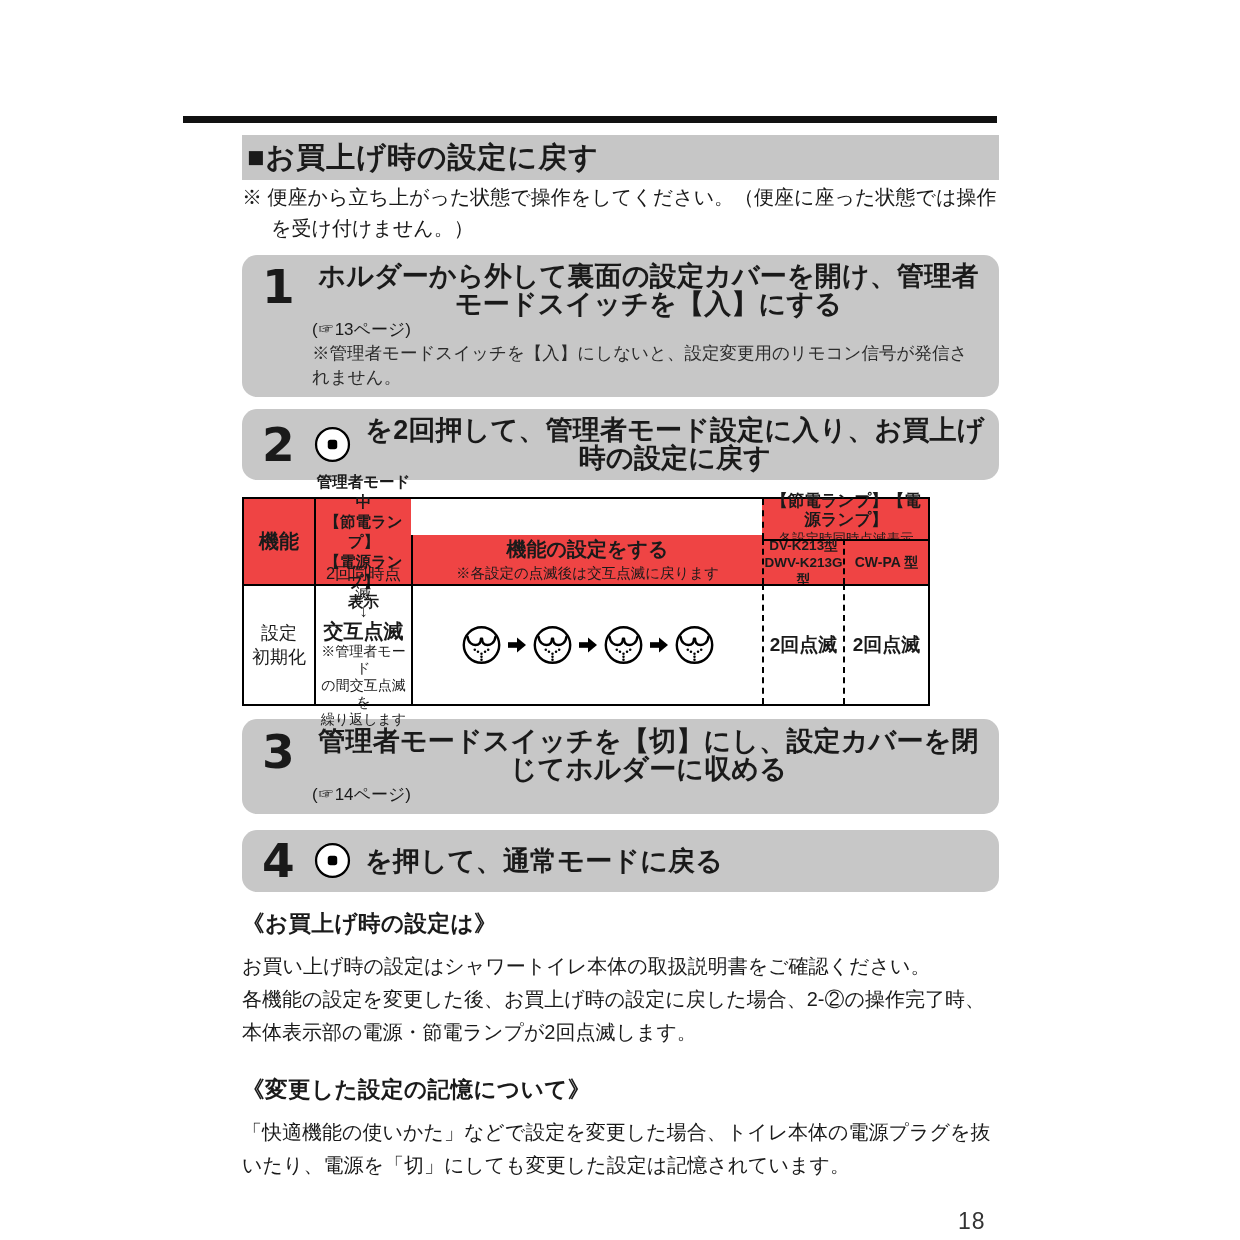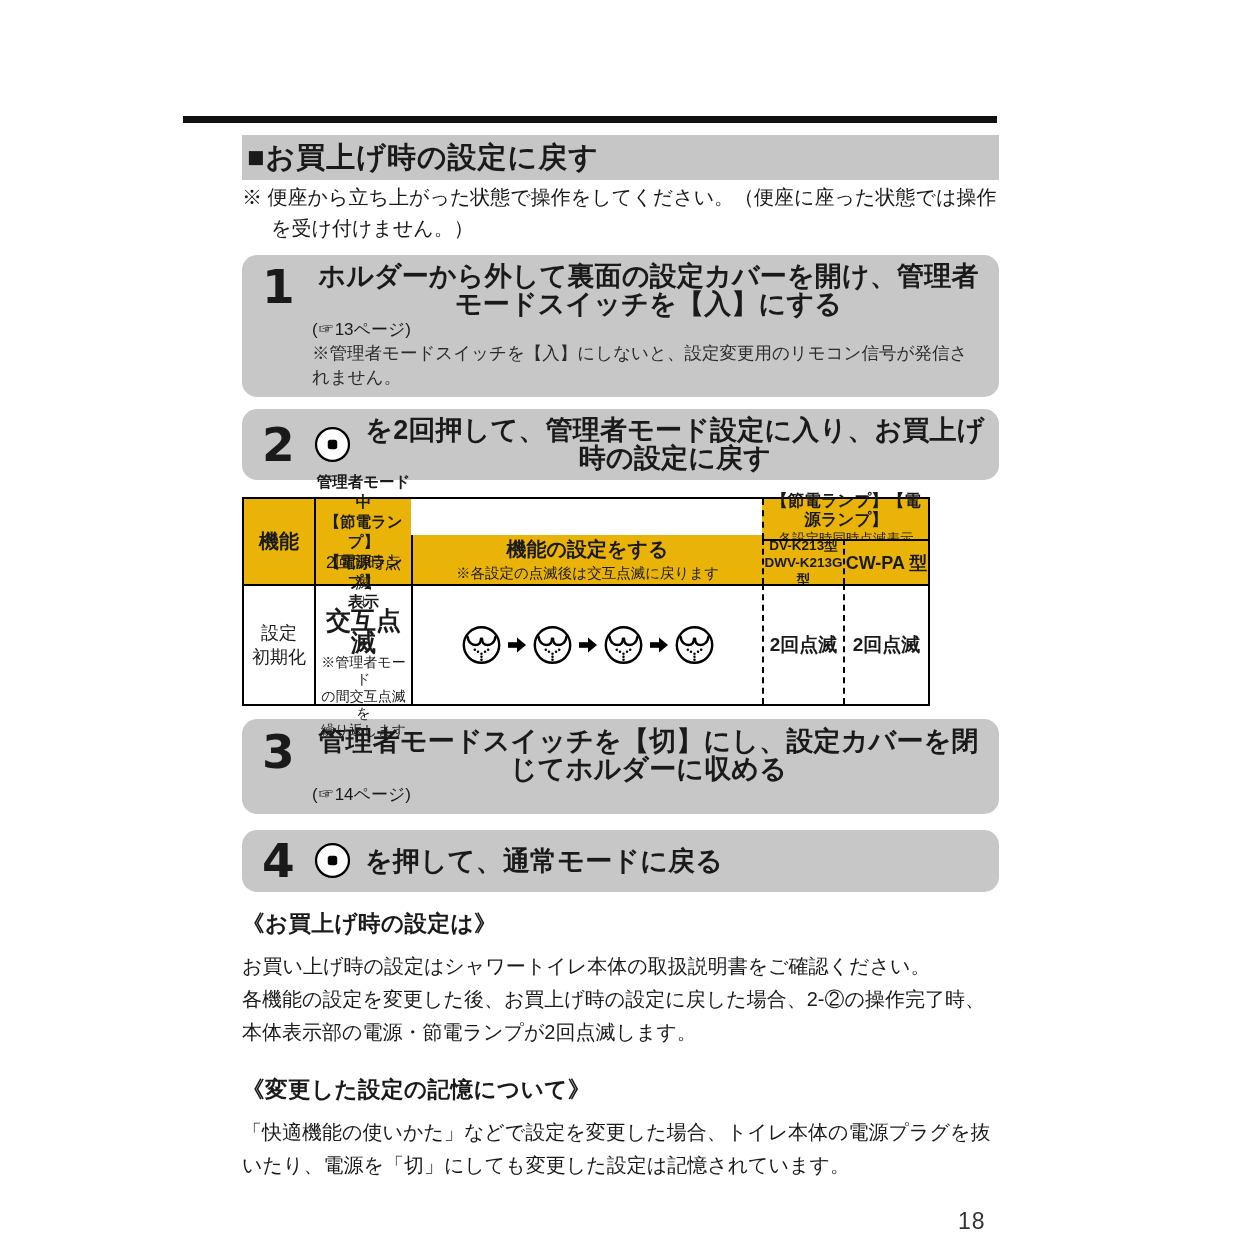--- a/index.html
+++ b/index.html
@@ -38,44 +38,44 @@
   
   .spec-table {
     margin-top:17px; width:688px;
     display:grid;
     grid-template-columns:70px 97px 351px 81px 85px;
     grid-template-rows:40px 45px 120px;
     border:2px solid #000;
     background:#fff;
   }
   .cell { display:flex; flex-direction:column; align-items:center; justify-content:center; text-align:center; }
-  .hdr { background:#eab308; }
+  .hdr { background:#ef4444; }
   .bL-solid { border-left:2px solid #000; }
   .bL-dash  { border-left:2px dashed #000; }
   .bT-solid { border-top:2px solid #000; }
 
   .c-func   { grid-column:1; grid-row:1 / 3; font-size:20px; font-weight:bold; }
   .c-lamp   { grid-column:2; grid-row:1 / 3; font-size:15.5px; font-weight:bold; line-height:20px; }
   .c-set    { grid-column:3; grid-row:1 / 3;margin-top:36px; }
   .c-group  { grid-column:4 / 6; grid-row:1; }
   .c-modelA { grid-column:4; grid-row:2; font-size:13.5px; font-weight:bold; line-height:17px;justify-content:center; }
-  .c-modelB { grid-column:5; grid-row:2; font-size:18px; font-weight:bold;text-align:right; }
+  .c-modelB { grid-column:5; grid-row:2; font-size:14px; font-weight:bold;text-align:right; }
   .set-title { font-size:20px; font-weight:bold; line-height:24px; }
   .set-sub   { font-size:14.5px; line-height:18px; margin-top:3px; }
   .group-title { font-size:16.5px; font-weight:bold; line-height:19px; }
   .group-sub   { font-size:13.5px; line-height:16px; margin-top:2px; }
 
   .b-func  { grid-column:1; grid-row:3; font-size:18px; line-height:24px; }
   .b-lamp  { grid-column:2; grid-row:3; padding:4px 2px; }
   .b-icons { grid-column:3; grid-row:3; flex-direction:row; gap:6px; }
   .b-resA  { grid-column:4; grid-row:3; font-size:19px; font-weight:bold; }
   .b-resB  { grid-column:5; grid-row:3; font-size:19px; font-weight:bold; }
   .lamp-l1 { font-size:16.5px; line-height:20px; }
   .lamp-ar { font-size:17px; line-height:17px; }
-  .lamp-l2 { font-size:25px; font-weight:bold; line-height:22px; }
+  .lamp-l2 { font-size:20px; font-weight:bold; line-height:22px; }
   .lamp-note { font-size:14px; line-height:17px; margin-top:1px; }
 
   .sub-heading { margin-top:16px; font-size:22.5px; font-weight:bold; letter-spacing:0.5px; }
   .para { margin-top:11px; font-size:20px; line-height:33px; }
   .para div { min-height:33px; }
 
   .page-number { position:absolute; left:958px; top:1208px; font-size:23px; color:#333; letter-spacing:1px; }
 
   svg { display:block; }
 </style>

